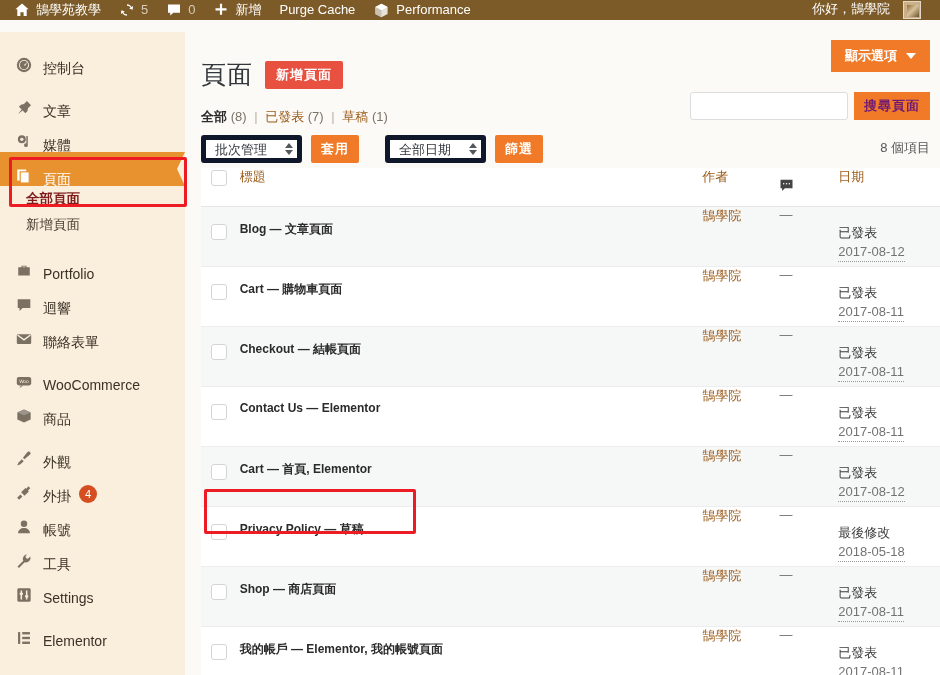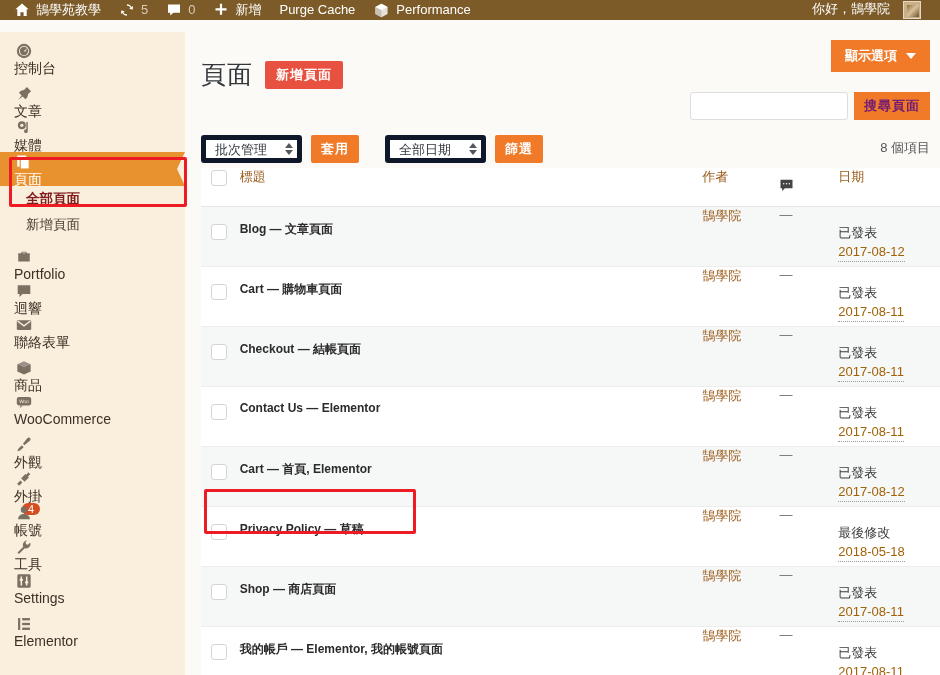--- a/index.html
+++ b/index.html
@@ -48,25 +48,24 @@
   
   #sidebar {
     position: absolute; top: 32px; left: 0;
     width: 185px; height: 643px;
     background: #faeedd;
     z-index: 20;
     overflow: hidden;
   }
   .menu-sep { height: 9px; }
   .menu-item {
-    display: flex; align-items: flex-start;
+    display: flex; align-items: flex-end;
     height: 34px; padding-left: 14px;
     font-size: 14px; color: #3a3226;
     position: relative;
-    flex-direction: column;
   }
   .menu-item .mi-icon {
     width: 20px; height: 20px; margin-right: 9px;
     display: inline-flex; align-items: center; justify-content: center;
     flex: 0 0 20px;
   }
   .menu-item .mi-icon svg { display: block; }
   .menu-item.current {
     background: #e8922f;
     color: #ffffff;
@@ -266,21 +265,21 @@
     padding-top: 17px;
     font-size: 13px;
   }
   .cell-date {
     color: #3c3c3c;
     padding-top: 16px;
     font-size: 13px;
     line-height: 19px;
   }
   .date-link {
-    color: #a16207;
+    color: #737373;
     border-bottom: 1px dotted #9a9a9a;
     display: inline-block;
   }
   thead .comment-head-icon { padding-top: 10px; display: block; }
 
   
   .annot {
     position: absolute;
     border: 3px solid #ed1c24;
     pointer-events: none;
@@ -440,36 +439,36 @@
         </svg>
     </span>
     <span class="mi-label">聯絡表單</span>
   </div>
 
   <div class="menu-sep"></div>
 
   <div class="menu-item">
     <span class="mi-icon">
       <svg width="18" height="18" viewBox="0 0 20 20">
-          <path d="M10 2.8 17.4 6v8L10 17.2 2.6 14V6z" fill="#7b7163"></path>
-          <path d="M10 2.8 17.4 6 10 9.2 2.6 6z" fill="#9c9488"></path>
-        </svg>
-    </span>
-    <span class="mi-label">商品</span>
-  </div>
-
-  <div class="menu-item">
-    <span class="mi-icon">
-      <svg width="18" height="18" viewBox="0 0 20 20">
           <rect x="2" y="4.4" width="16" height="9.4" rx="2.4" fill="#7b7163"></rect>
           <path d="M6.5 13.8 5 17l4-3.2z" fill="#7b7163"></path>
           <text x="10" y="10.8" font-size="5" fill="#faeedd" text-anchor="middle" font-family="DejaVu Sans">Woo</text>
         </svg>
     </span>
     <span class="mi-label">WooCommerce</span>
+  </div>
+
+  <div class="menu-item">
+    <span class="mi-icon">
+      <svg width="18" height="18" viewBox="0 0 20 20">
+          <path d="M10 2.8 17.4 6v8L10 17.2 2.6 14V6z" fill="#7b7163"></path>
+          <path d="M10 2.8 17.4 6 10 9.2 2.6 6z" fill="#9c9488"></path>
+        </svg>
+    </span>
+    <span class="mi-label">商品</span>
   </div>
 
   <div class="menu-sep"></div>
 
   <div class="menu-item">
     <span class="mi-icon">
       <svg width="18" height="18" viewBox="0 0 20 20">
           <path d="M16.8 2.6c.9.9.6 2-.4 2.8l-6 4.8-1.6-1.6 4.8-6c.8-1 2-1.2 2.8-.4zM7.6 10.4l2 2-3 3c-.9.9-2.6 1.5-4.2 1.4.8-.8 1.2-1.6 1.3-2.5z" fill="#7b7163"></path>
         </svg>
     </span>
@@ -538,20 +537,36 @@
   <div class="screen-opts">
     <span>顯示選項</span>
     <span class="caret-down"></span>
   </div>
 
   <div class="page-title-row">
     <span class="page-title">頁面</span>
     <span class="add-new-btn">新增頁面</span>
   </div>
 
+  <div class="subsubsub">
+    <span>
+      <span class="cur">全部</span>
+      <span class="cnt">(8)</span>
+    </span>
+    <span class="sep">|</span>
+    <span>
+      <a>已發表</a>
+      <span class="cnt">(7)</span>
+    </span>
+    <span class="sep">|</span>
+    <span>
+      <a>草稿</a>
+      <span class="cnt">(1)</span>
+    </span>
+  </div>
 
   <div class="search-box">
     <input class="search-input" type="text" value="" style="">
     <button class="search-btn">搜尋頁面</button>
   </div>
 
   <div class="count-items">8 個項目</div>
 
   <div class="tablenav">
     <span class="select-wrap">

